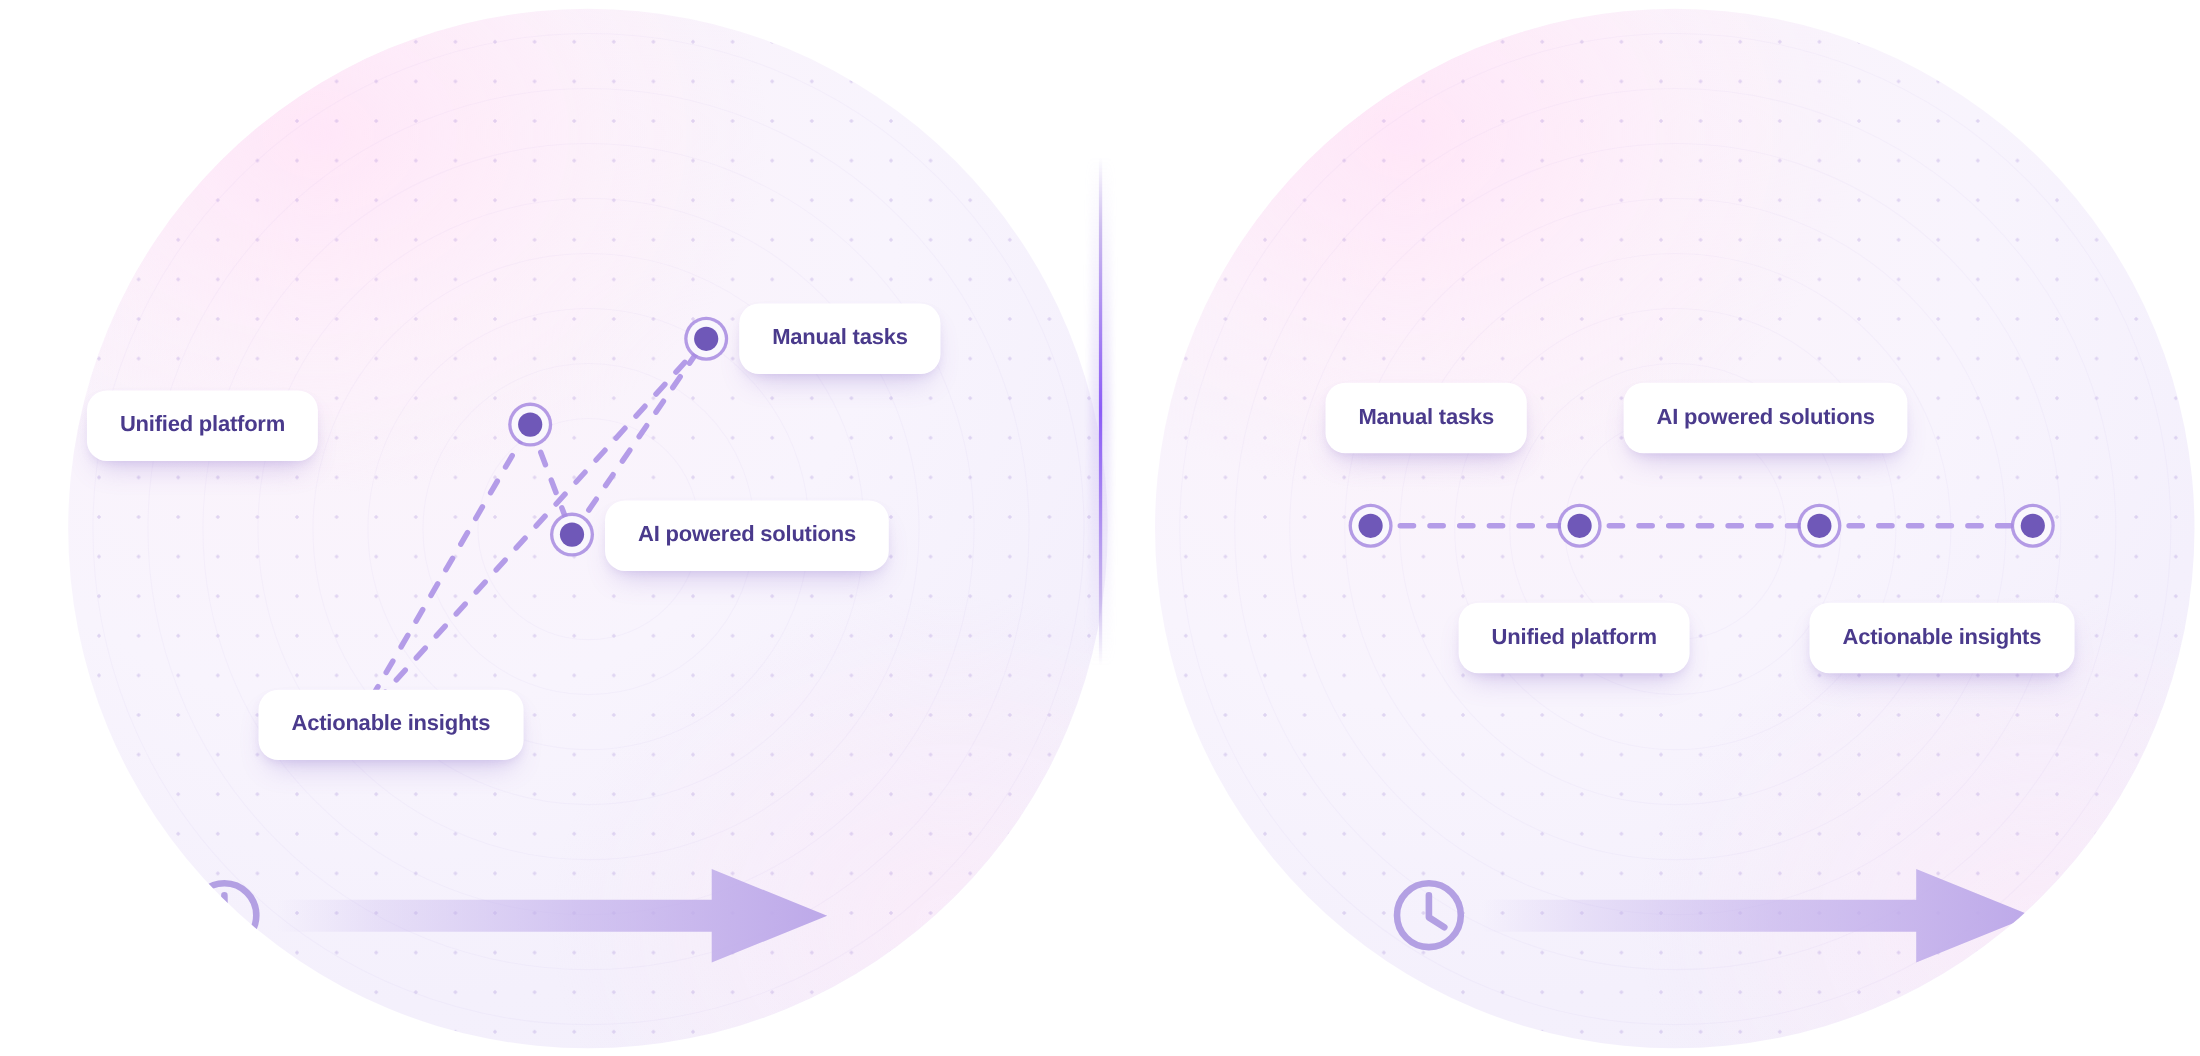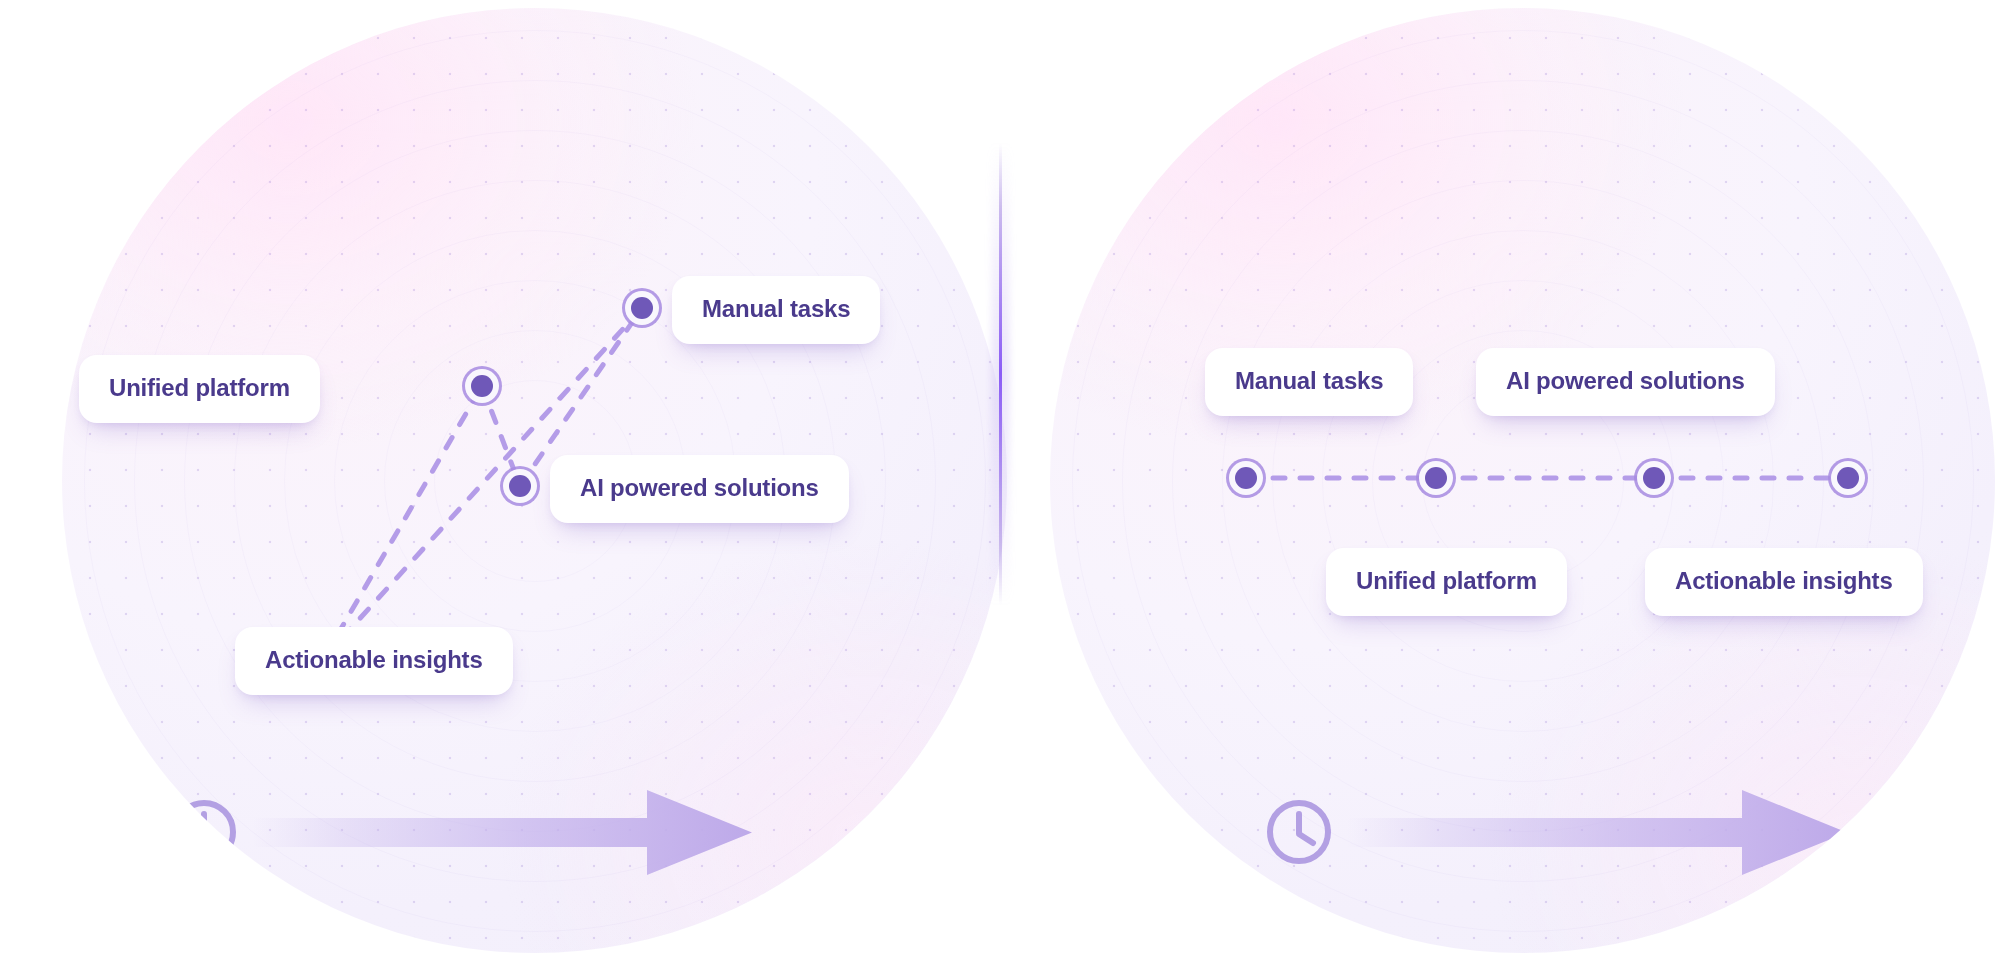--- a/index.html
+++ b/index.html
@@ -50,21 +50,21 @@
   }
 
   
   .graph{position:absolute;inset:0;}
 
   
   .pill{
     position:absolute;
     background:#fff;
     color:#4a3a8c;
-    font-size:24px;
+    font-size:20px;
     font-weight:700;
     letter-spacing:-.2px;
     line-height:1;
     padding:21px 30px 23px 30px;
     border-radius:18px;
     white-space:nowrap;
     box-shadow:0 14px 26px -10px rgba(124,88,196,.30),
                0 4px 10px -4px rgba(124,88,196,.18);
   }
 

